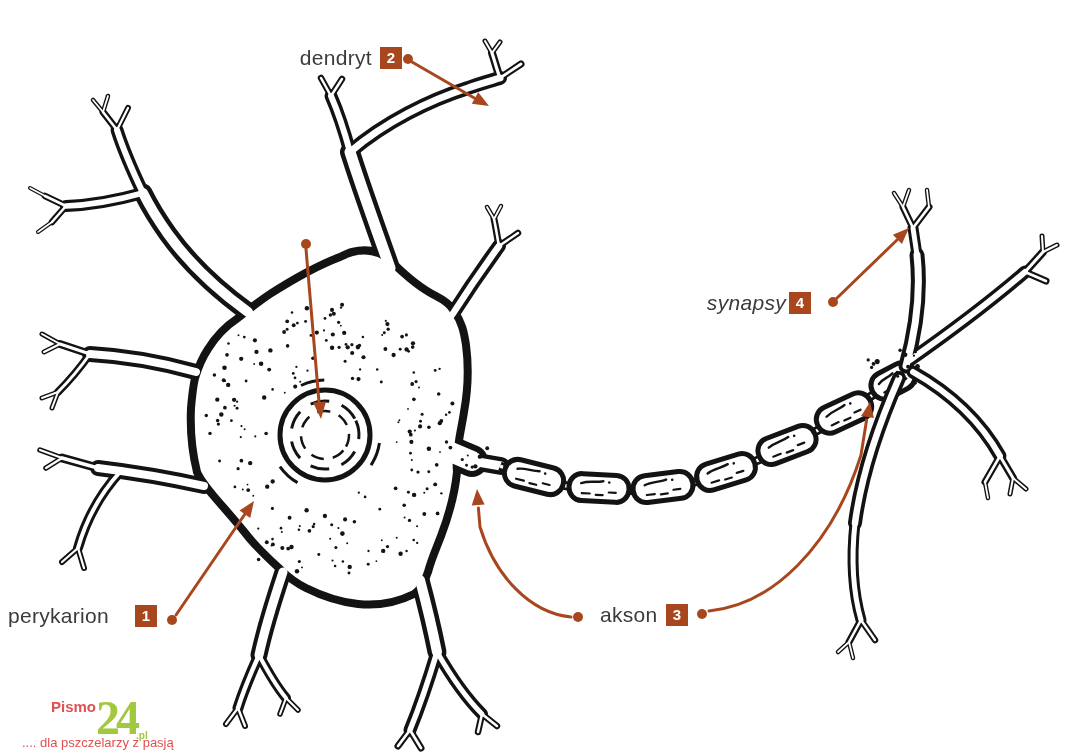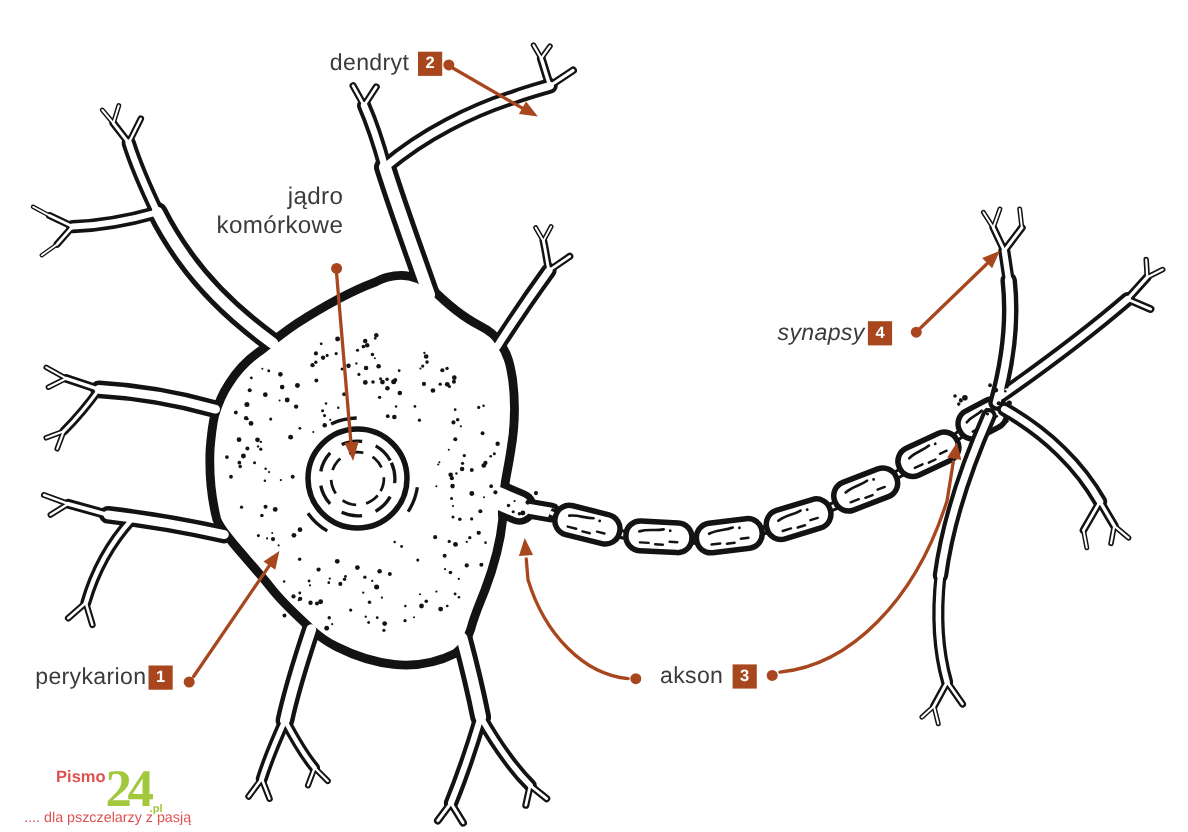--- a/index.html
+++ b/index.html
@@ -522,36 +522,32 @@
           <polygon points="870,402 873.911560504909,418.0685934174848 861.088439495091,415.9314065825152" fill="#a8471e"></polygon>
         </g>
       </g>
     </svg>
 
   <div class="label" style="top:46px;right:708px;">
     <span>dendryt</span>
   </div>
   <div class="badge" style="position:absolute;left:380px;top:47px;">2</div>
 
-  <div class="label two-line" style="top:164px;right:768px;">
-    <div>jądro</div>
-    <div>komórkowe</div>
-  </div>
 
   <div class="label" style="top:291px;right:294px;font-style:italic;">
     <span>synapsy</span>
   </div>
   <div class="badge" style="position:absolute;left:789px;top:292px;">4</div>
 
   <div class="label" style="top:603px;left:600px;">
     <span>akson</span>
   </div>
   <div class="badge" style="position:absolute;left:666px;top:604px;">3</div>
 
-  <div class="label" style="top:604px;left:32px;">
+  <div class="label" style="top:604px;left:8px;">
     <span>perykarion</span>
   </div>
   <div class="badge" style="position:absolute;left:135px;top:605px;">1</div>
 
   <div id="logo">
     <span class="num">24</span>
     <span class="kicker">Pismo</span>
     <span class="suffix">.pl</span>
     <span class="tagline">.... dla pszczelarzy z pasją</span>
   </div>

